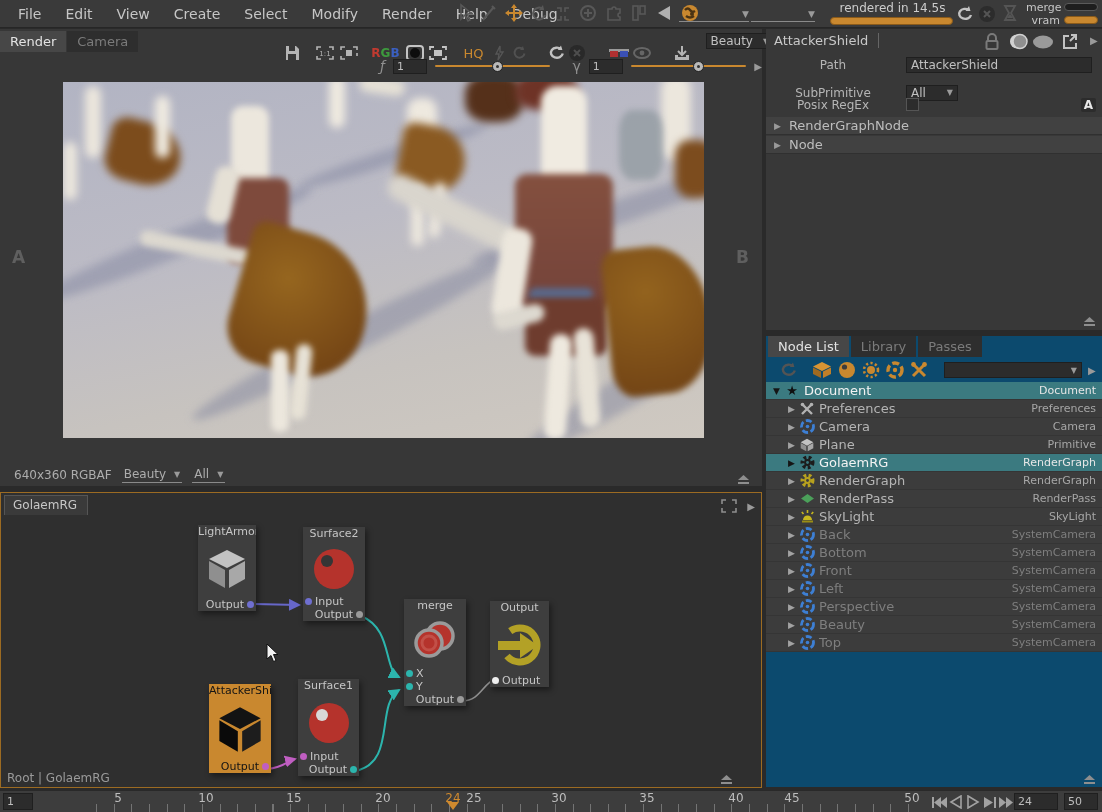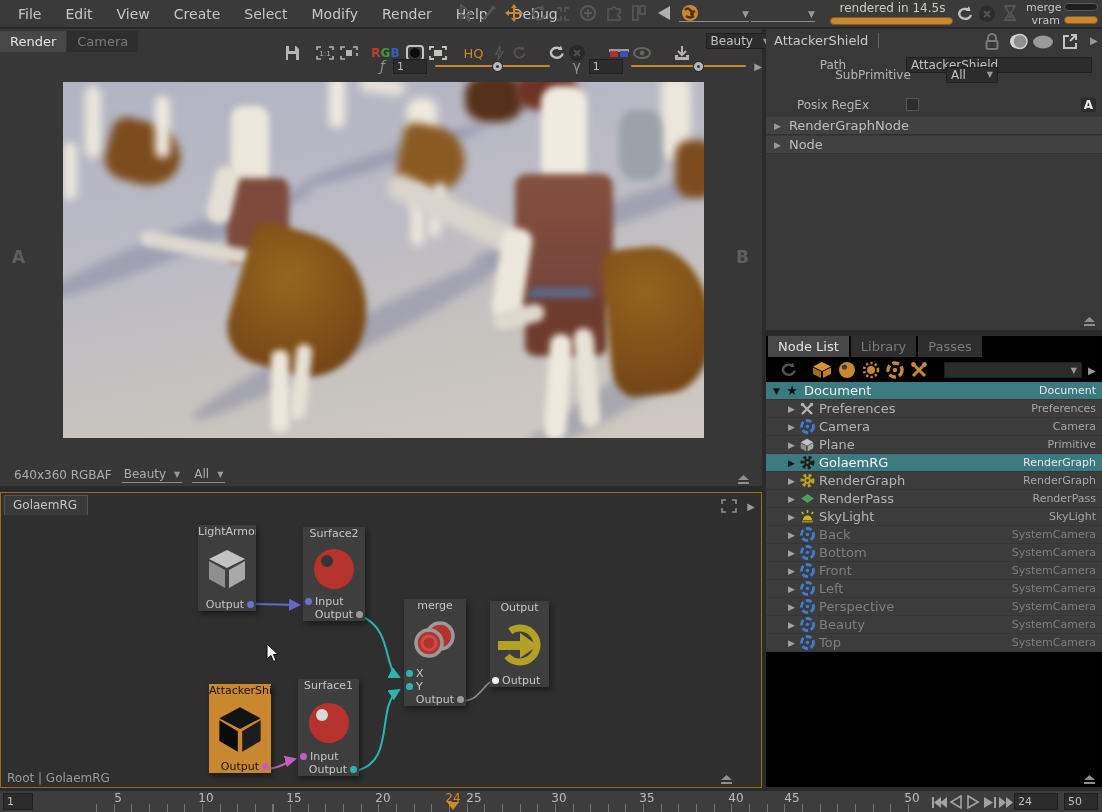--- a/index.html
+++ b/index.html
@@ -63,21 +63,21 @@
   .pp-title { position:absolute; left:8px; top:4px; font-size:13px; color:#c9c9c9; border-right:1px solid #666; padding-right:10px; }
   .frow { position:absolute; left:0; width:336px; height:19px; display:flex; align-items:center; }
   .flabel { width:140px; text-align:center; padding-right:6px; font-size:12px; color:#b5b5b5; }
   .txt-in { background:#2c2c2c; border:1px solid #1f1f1f; color:#c0c0c0; font-size:12px; height:16px; padding:0 4px; font-family:"DejaVu Sans",sans-serif; }
   .mini-sel { background:#2c2c2c; border:1px solid #1f1f1f; color:#c0c0c0; font-size:12px; height:16px; padding:0 4px; display:flex; align-items:center; gap:10px; }
   .chk { width:13px; height:13px; background:#2c2c2c; border:1px solid #555; }
   .sect { position:absolute; left:0; width:336px; height:18px; background:#414141; border-bottom:1px solid #303030; display:flex; align-items:center; gap:8px; padding-left:8px; font-size:13px; color:#bdbdbd; }
   .tri { color:#9a9a9a; font-size:9px; }
 
   
-  #nodelist-panel { position:absolute; left:766px; top:336px; width:336px; height:451px; background:#000000; }
+  #nodelist-panel { position:absolute; left:766px; top:336px; width:336px; height:451px; background:#0c4a6e; }
   .nl-tabs { position:absolute; left:2px; top:0; display:flex; gap:1px; }
   .nl-toolbar { position:absolute; left:0; top:22px; width:336px; height:24px; display:flex; align-items:center; gap:6px; padding-left:12px; }
   .tree { position:absolute; left:0; top:46px; width:336px; }
   .trow { position:relative; height:18px; display:flex; align-items:center; border-bottom:1px solid #353535; background:#3c3c3c; }
   .trow.sel { background:#3b7a80; }
   .trow .arr { width:10px; font-size:9px; color:#a2a2a2; margin-left:22px; }
   .trow.root .arr { margin-left:7px; color:#111; }
   .trow.sel .arr { color:#151515; }
   .trow .ricon { width:18px; display:flex; justify-content:center; }
   .trow .lbl { font-size:13px; color:#b4b4b4; margin-left:3px; }
@@ -514,21 +514,21 @@
           <path d="M7 3 H2 v12 h12 v-5" fill="none" stroke="#c2c2c2" stroke-width="2"></path>
           <path d="M9 2 h5 v5 M14 2 L8 8" stroke="#c2c2c2" stroke-width="2" fill="none"></path>
         </svg>
       </span>
     <span class="car abs" style="left:324px;top:6px;font-size:10px;">▶</span>
   </div>
   <div class="frow" style="top:26px;">
     <span class="flabel">Path</span>
     <input class="txt-in" style="width: 186px;" value="AttackerShield">
   </div>
-  <div class="frow" style="top:36px;padding-left:40px;">
+  <div class="frow" style="top:54px;">
     <span class="flabel">SubPrimitive</span>
     <span class="mini-sel" style="width:52px;justify-content:space-between;">
         <span>All</span>
         <span class="car">▼</span>
       </span>
   </div>
   <div class="frow" style="top:66px;">
     <span class="flabel">Posix RegEx</span>
     <span class="chk"></span>
     <span style="position:absolute;right:6px;font-size:12px;font-weight:bold;color:#e8e8e8;background:#2c2c2c;border-radius:2px;padding:0 3px;">A</span>

